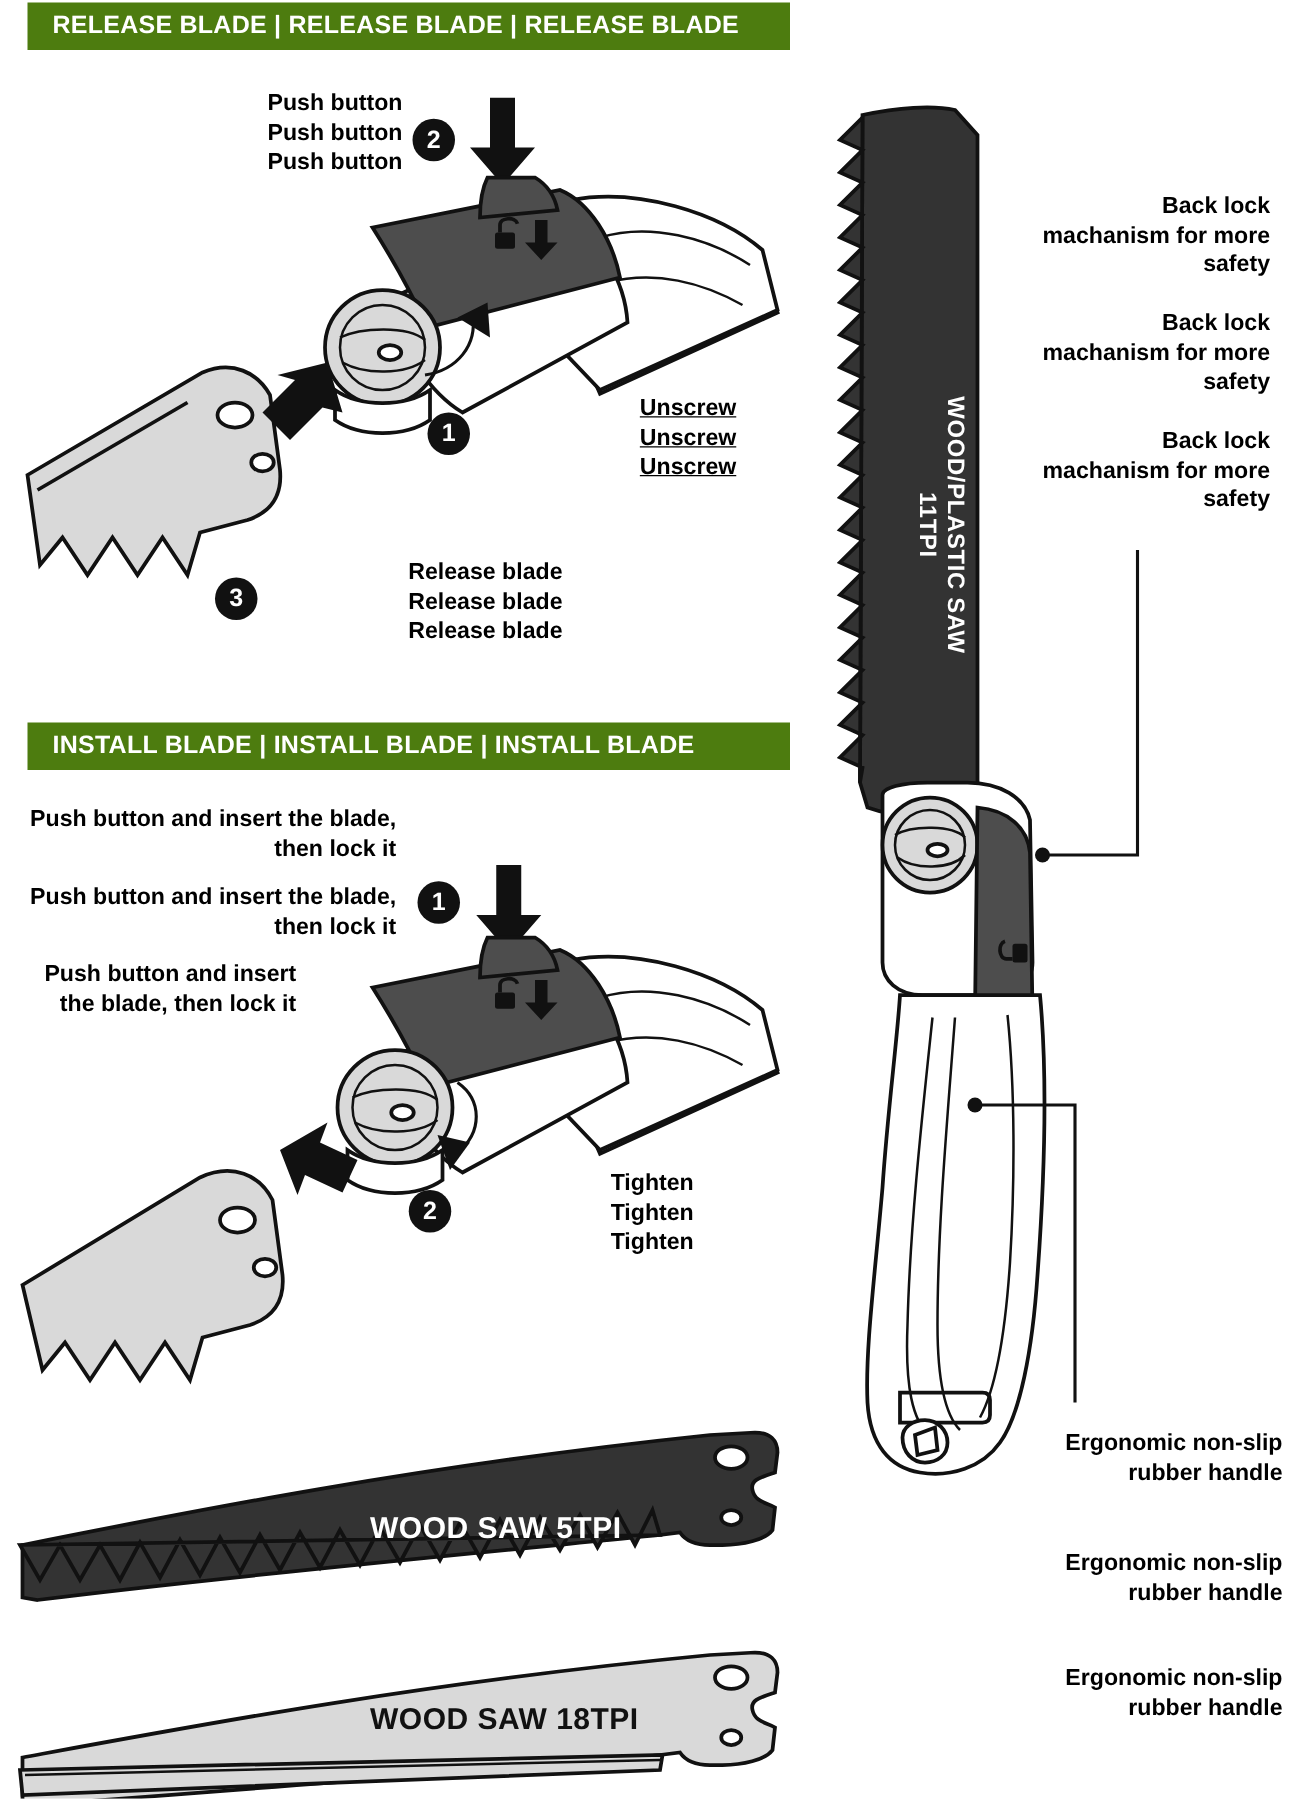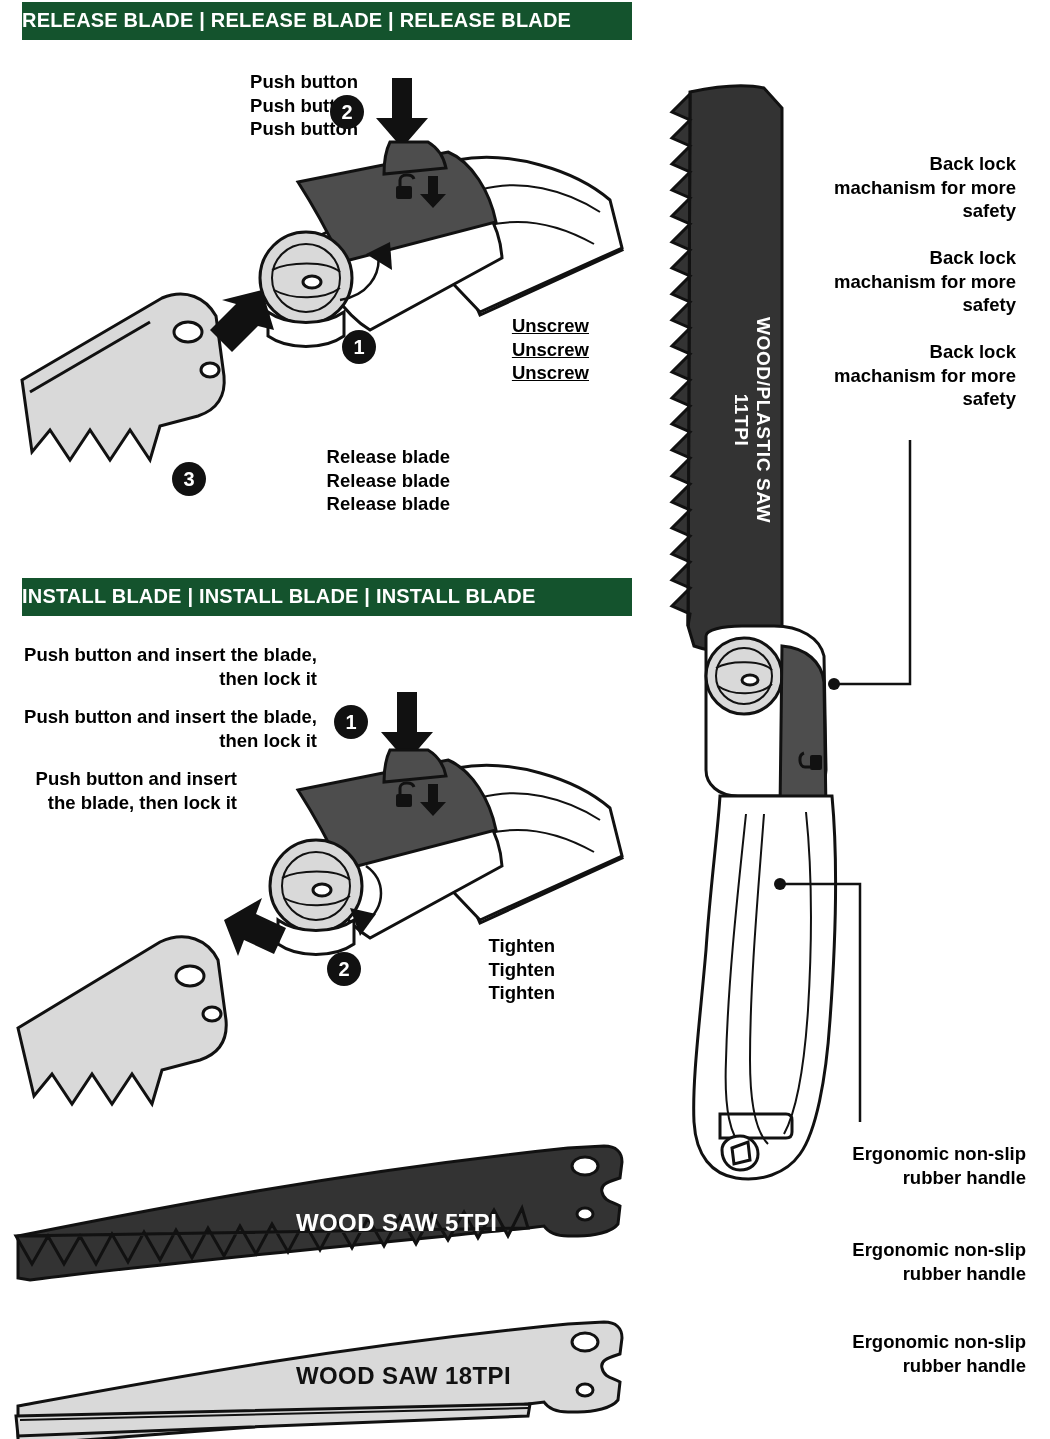--- a/index.html
+++ b/index.html
@@ -15,26 +15,26 @@
     position: relative;
     width: 1050px;
     height: 1439px;
     overflow: hidden;
     background: #ffffff;
   }
   .abs { position: absolute; }
 
   
   .banner {
-    background: #14532d;
+    background: #4d7c0f;
     color: #ffffff;
     font-weight: bold;
     font-size: 20px;
     letter-spacing: 0.2px;
-    padding: 7px 10px 8px 0;
+    padding: 7px 10px 8px 20px;
     white-space: nowrap;
     box-sizing: border-box;
   }
 
   
   .callout {
     font-weight: bold;
     font-size: 18.5px;
     line-height: 1.28;
     color: #000;
@@ -84,21 +84,21 @@
   .leader { fill: none; stroke: #111111; stroke-width: 2.5; }
   .dot { fill: #111111; }
 </style>
 </head>
 <body>
 
 <div id="page">
 
   <div class="abs banner" style="left:22px; top:2px; width:610px;">RELEASE BLADE | RELEASE BLADE | RELEASE BLADE</div>
 
-  <div class="abs callout" style="left:178px; top:70px; width:180px; text-align:right;">
+  <div class="abs callout" style="left:178px; top:70px; width:180px; text-align:center;">
     <div>Push button</div>
     <div>Push button</div>
     <div>Push button</div>
   </div>
 
   <div class="abs step-badge" style="left:330px; top:95px;">2</div>
 
   <div class="abs" style="left:373px; top:78px;">
     <svg width="58" height="72" viewBox="0 0 58 72">
       <polygon class="fill-black" points="19,0 39,0 39,40 55,40 29,70 3,40 19,40"></polygon>

